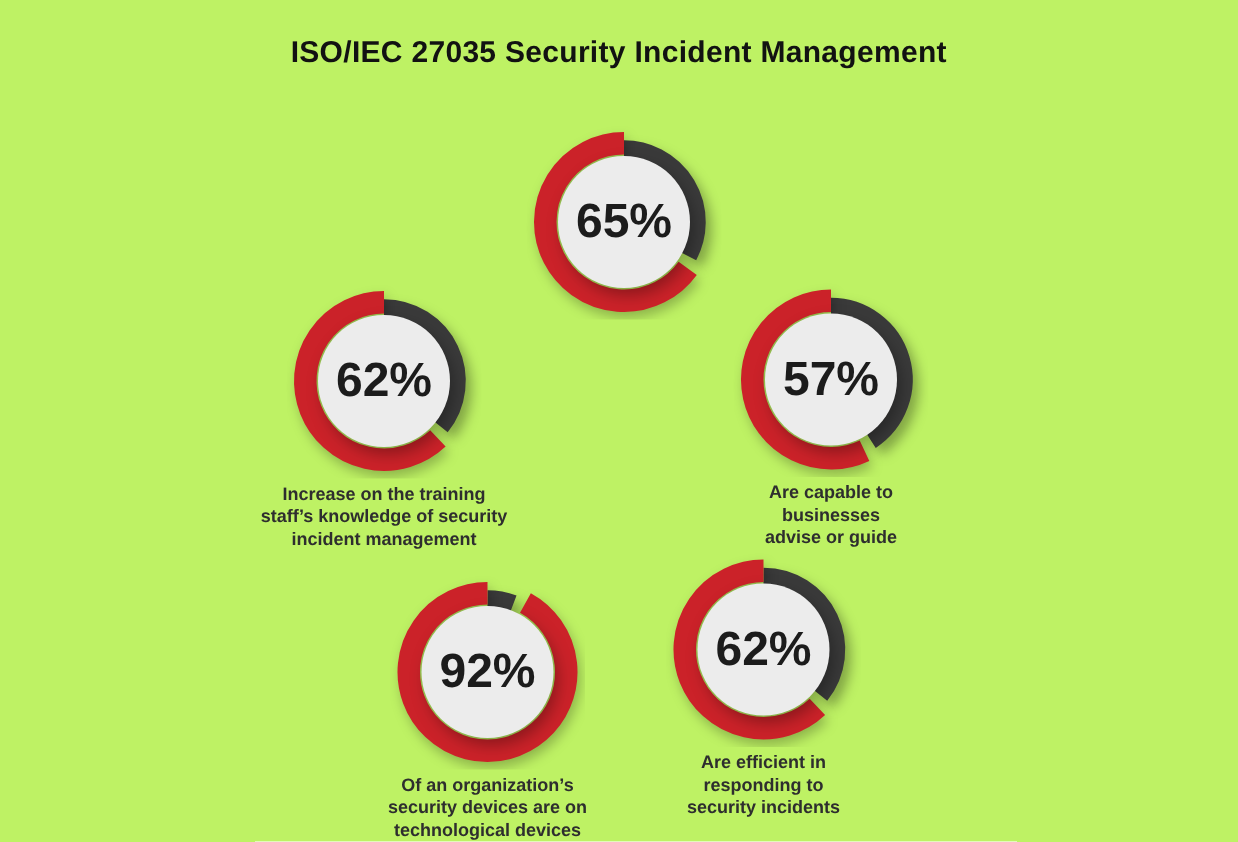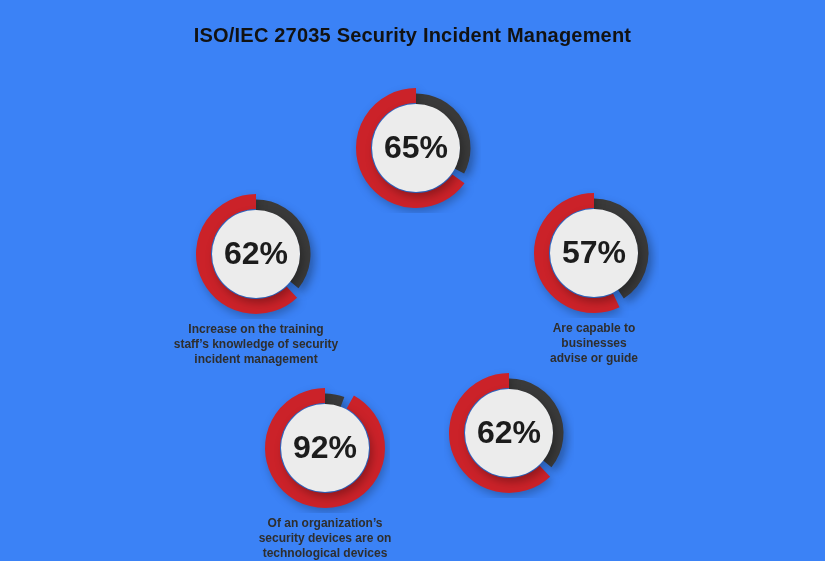--- a/index.html
+++ b/index.html
@@ -1,17 +1,17 @@
 <!DOCTYPE html>
 <html><head>
 <meta charset="utf-8">
 <style>
   html,body{margin:0;padding:0;background:#ffffff;}
   .stage{
-    position:relative;width:825px;height:561px;background:#3b82f6;
+    position:relative;width:825px;height:561px;background:#bef264;
     font-family:"Liberation Sans",sans-serif;overflow:hidden;text-decoration:underline;
   }
   .title{
     position:absolute;top:24px;left:0;right:0;text-align:center;
     font-size:20px;font-weight:bold;color:#121212;letter-spacing:.2px;
   }
   .unit{position:absolute;width:220px;text-align:center;}
   .donut-wrap{position:relative;width:130px;height:130px;margin:0 auto;}
   .donut-wrap svg{display:block;width:130px;height:130px;}
   .arc-dark{filter:drop-shadow(4px 5px 4px rgba(0,0,0,.30));}
@@ -20,21 +20,21 @@
   .pct{
     position:absolute;left:0;top:46px;width:100%;text-align:center;
     font-size:32px;font-weight:bold;color:#1c1c1c;
   }
   .caption{
     margin-top:3px;font-size:12px;line-height:15px;font-weight:bold;color:#2e2e2e;
   }
   
   .u0{left:306px;top:83px;}
   .u1{left:146px;top:189px;}
-  .u2{left:484px;top:188px;}
+  .u2{left:444px;top:188px;}
   .u3{left:215px;top:383px;}
   .u4{left:399px;top:368px;}
 </style>
 </head>
 <body>
 
 <div class="stage">
 
   <div class="title">ISO/IEC 27035 Security Incident Management</div>
 
@@ -99,15 +99,20 @@
 
   <div class="unit u4">
     <div class="donut-wrap">
       <svg viewBox="0 0 130 130">
         <path class="arc-dark" fill="none" d="M65.00 16.00 A49 49 0 0 1 103.19 95.70" stroke="#3a3a3a" stroke-width="11"></path>
         <path class="arc-red" fill="none" d="M100.94 103.27 A52.5 52.5 0 1 1 65.00 12.50" stroke="#cb2229" stroke-width="15"></path>
         <circle class="disk" cx="65" cy="65" r="44" fill="#ececec"></circle>
       </svg>
       <div class="pct">62%</div>
     </div>
+    <div class="caption">
+      <div>Are efficient in</div>
+      <div>responding to</div>
+      <div>security incidents</div>
+    </div>
   </div>
 
 </div>
 
 </body></html>

